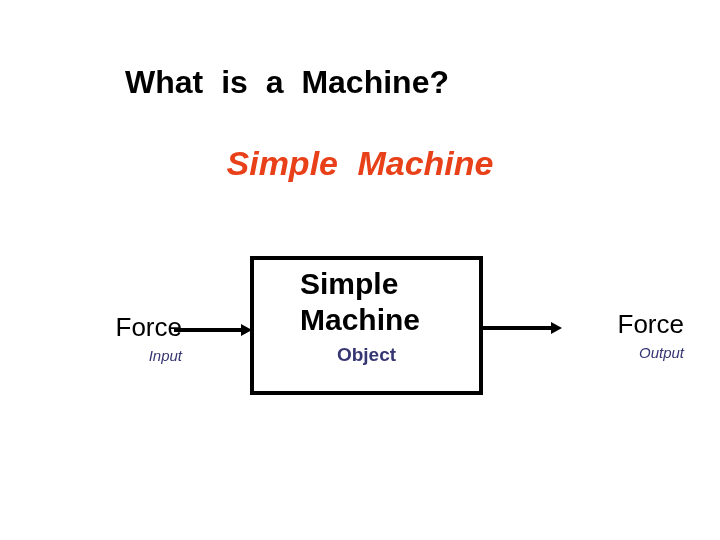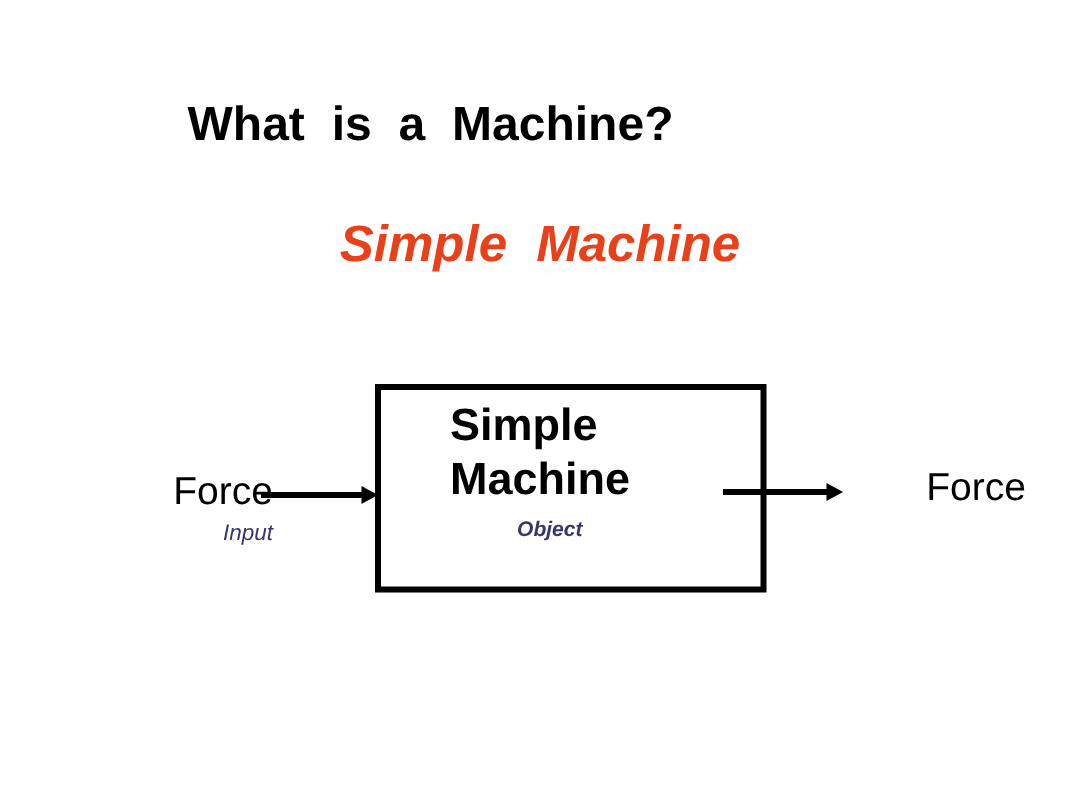--- a/index.html
+++ b/index.html
@@ -43,21 +43,21 @@
     color: #e8411a;
     word-spacing: 10px;
     white-space: nowrap;
   }
 
   
   .machine-box {
     position: absolute;
     left: 250px;
     top: 256px;
-    width: 261px;
+    width: 233px;
     height: 139px;
     border: 4px solid #000000;
     box-sizing: border-box;
     background: #ffffff;
   }
   .machine-box-label {
     position: absolute;
     left: 46px;
     top: 6px;
     font-size: 30px;
@@ -66,23 +66,22 @@
     line-height: 36px;
     white-space: pre-line;
     text-align: left;
   }
   .machine-box-sublabel {
     position: absolute;
     left: 0;
     top: 84px;
     width: 225px;
     text-align: center;
-    font-size: 14px;
+    font-size: 19px;
     font-weight: bold;
-    font-style: italic;
     color: #363673;
   }
 
   
   .side-label {
     position: absolute;
     text-align: right;
     white-space: nowrap;
   }
   .side-label .primary {
@@ -155,15 +154,16 @@
     <div class="machine-box-sublabel">Object</div>
   </div>
 
   <div class="arrow" id="arrow-output">
     <div class="shaft"></div>
     <div class="head"></div>
   </div>
 
   <div class="side-label" id="label-output">
     <div class="primary">Force</div>
+    <div class="secondary">Output</div>
   </div>
 
 </div>
 
 </body></html>

